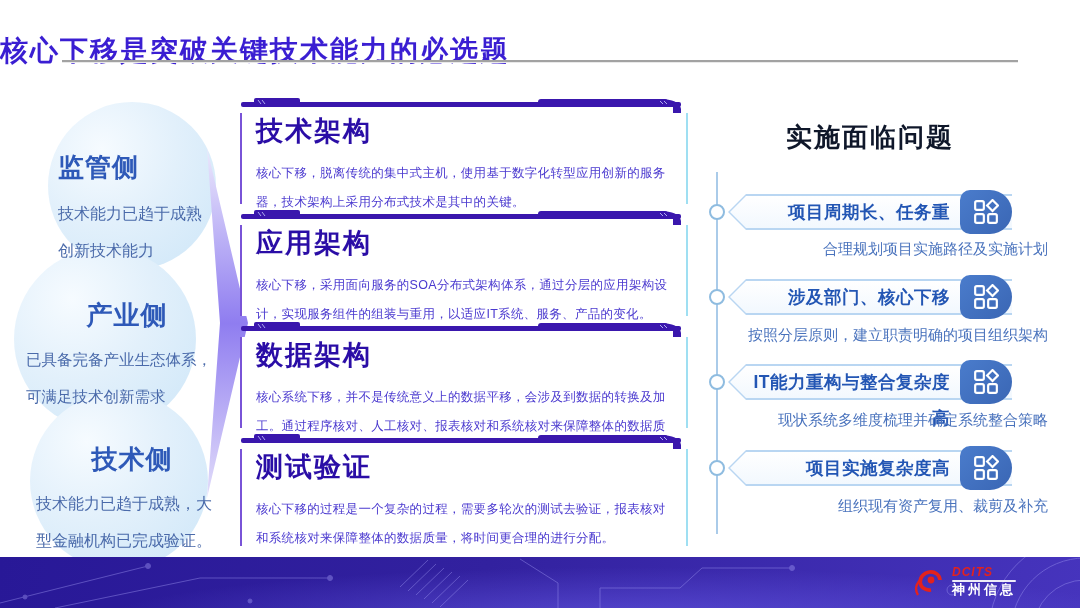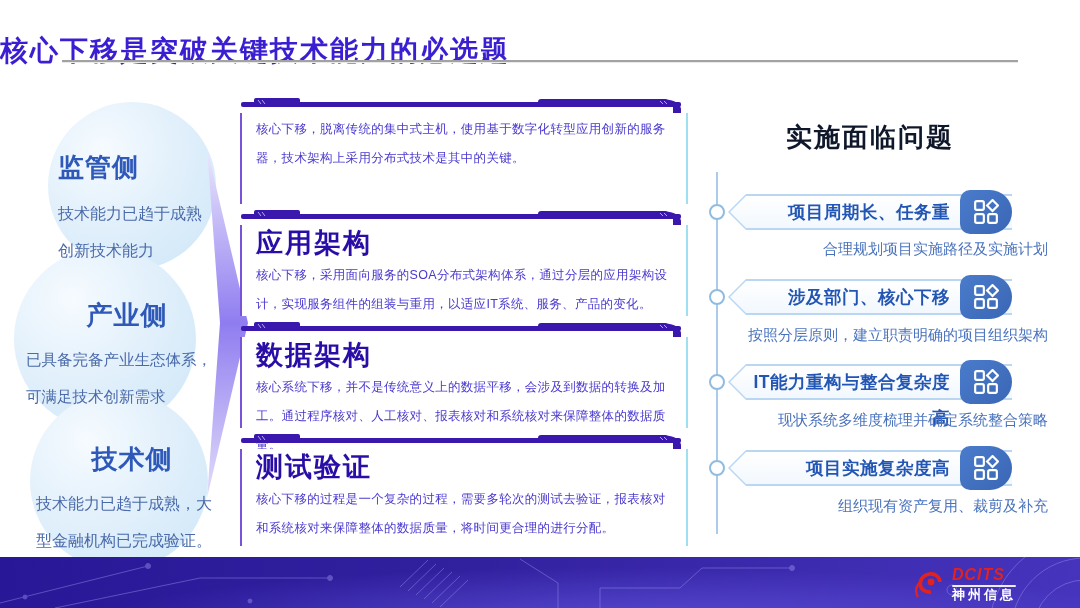--- a/index.html
+++ b/index.html
@@ -36,21 +36,21 @@
   
   .tech-box { position:absolute; left:240px; width:448px; z-index:2; }
   .tech-box.bx1 { top:98px;  height:106px; }
   .tech-box.bx2 { top:210px; height:106px; }
   .tech-box.bx3 { top:322px; height:106px; }
   .tech-box.bx4 { top:434px; height:112px; }
   .box-header { display:block; width:448px; height:15px; }
   .box-body { border-left:2px solid rgba(88,40,205,0.8); border-right:2px solid #9fdff2;
     background:#ffffff; padding:1px 10px 6px 14px; height:calc(100% - 15px); }
   .box-title { font-size:27px; font-weight:bold; color:#2a0da6; letter-spacing:2px; line-height:34px; }
-  .box-desc { font-size:12.5px; color:#4a39cf; line-height:29px; letter-spacing:0.3px; margin-top:1px; }
+  .box-desc { font-size:12.5px; color:#4a39cf; line-height:29px; letter-spacing:0.3px; margin-top:11px; }
 
   
   .right-heading { position:absolute; left:730px; top:120px; width:280px; text-align:center;
     font-size:26px; font-weight:bold; color:#0f172a; letter-spacing:2px; z-index:3; }
   .timeline-line { position:absolute; left:716px; top:172px; width:2px; height:362px;
     background:#aacbe9; z-index:2; }
   .timeline-node { position:absolute; left:709px; width:16px; height:16px; border-radius:50%;
     background:#ffffff; border:2px solid #8fbce0; z-index:4; }
   .n1 { top:204px; } .n2 { top:289px; } .n3 { top:374px; } .n4 { top:460px; }
 
@@ -72,21 +72,21 @@
   .d1 { top:240px; } .d2 { top:326px; } .d3 { top:411px; } .d4 { top:497px; }
 
   
   .footer { position:absolute; left:0; bottom:0; width:1080px; height:51px; z-index:6;
     background:linear-gradient(100deg,#281897 0%,#32219f 45%,#4634bd 100%); overflow:hidden; }
   .footer-glow { position:absolute; inset:0;
     background:radial-gradient(ellipse at 58% 130%, rgba(120,110,255,0.5) 0%, rgba(120,110,255,0) 60%); }
   .circuit { position:absolute; inset:0; }
   .logo { position:absolute; right:64px; top:9px; display:flex; align-items:center; gap:4px; z-index:7; }
   .logo-text { display:flex; flex-direction:column; line-height:1.1; }
-  .brand-name { color:#e3221d; font-size:16px; font-weight:bold; font-style:italic; letter-spacing:1px; }
+  .brand-name { color:#e3221d; font-size:12px; font-weight:bold; font-style:italic; letter-spacing:1px; }
   .brand-underline { height:2px; background:rgba(255,255,255,0.9); border-radius:2px; margin:1px 0; }
   .brand-name-cn { color:#ffffff; font-size:13px; font-weight:bold; letter-spacing:3px; }
 </style>
 </head>
 <body>
 
 <div class="slide">
 
   <h1 class="page-title">核心下移是突破关键技术能力的必选题</h1>
   <div class="title-rule"></div>
@@ -137,20 +137,21 @@
         <path d="M420,1 Q439,1 441,11 L441,15 L433,15 L433,8 Z"></path>
       </g>
       <g stroke="#cdd2ff" stroke-width="1" opacity="0.8">
         <line x1="18" y1="2" x2="21" y2="6"></line>
           <line x1="22" y1="2" x2="25" y2="6"></line>
         <line x1="420" y1="3" x2="423" y2="6"></line>
           <line x1="424" y1="3" x2="427" y2="6"></line>
       </g>
     </svg>
     <div class="box-body">
+      <h2 class="box-title">技术架构</h2>
       <p class="box-desc">核心下移，脱离传统的集中式主机，使用基于数字化转型应用创新的服务器，技术架构上采用分布式技术是其中的关键。</p>
     </div>
   </section>
 
   <section class="tech-box bx2">
     <svg class="box-header" viewBox="0 0 448 15" preserveAspectRatio="none">
       <g fill="#3a17ad">
         <rect x="1" y="4" width="440" height="5" rx="2"></rect>
         <rect x="14" y="0" width="46" height="8" rx="2"></rect>
         <rect x="298" y="1" width="130" height="7" rx="3"></rect>

